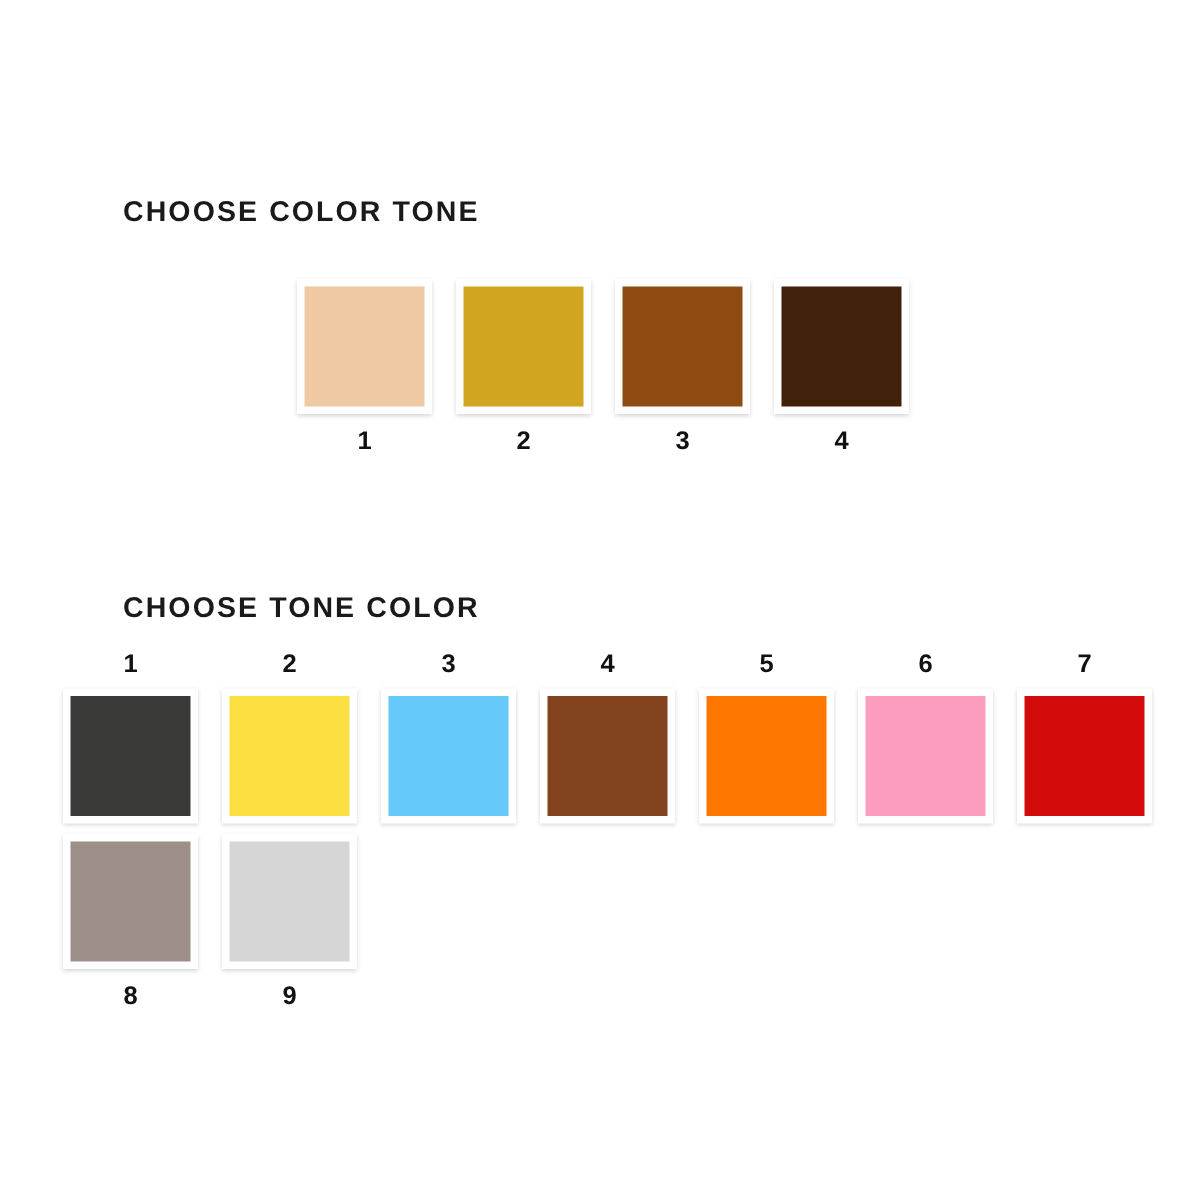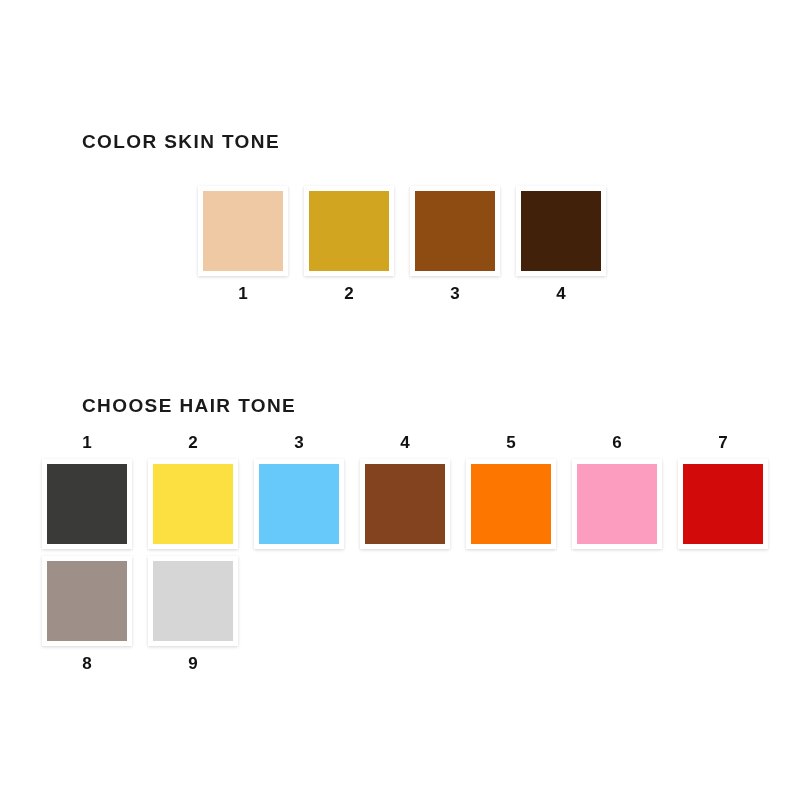--- a/index.html
+++ b/index.html
@@ -78,21 +78,21 @@
   
   #skin-row   { left: 198px; top: 186px; gap: 16px; }
   #hair-row-1 { left: 42px;  top: 434px; gap: 16px; }
   #hair-row-2 { left: 42px;  top: 556px; gap: 16px; }
 </style>
 </head>
 <body style="background-color: rgb(255, 255, 255);">
 
 <div class="page">
 
-  <div class="section-heading" id="skin-heading">COLOR SKIN TONE</div>
+  <div class="section-heading" id="skin-heading">CHOOSE COLOR TONE</div>
 
   <div class="swatch-row num-below" id="skin-row">
 
     <div class="swatch-cell num-below">
       <div class="swatch-frame">
         <div class="swatch-chip" style="background-color: rgb(239, 200, 164);"></div>
       </div>
       <div class="swatch-number">1</div>
     </div>
 
@@ -111,21 +111,21 @@
     </div>
 
     <div class="swatch-cell num-below">
       <div class="swatch-frame">
         <div class="swatch-chip" style="background-color: rgb(66, 33, 11);"></div>
       </div>
       <div class="swatch-number">4</div>
     </div>
   </div>
 
-  <div class="section-heading" id="hair-heading">CHOOSE HAIR TONE</div>
+  <div class="section-heading" id="hair-heading">CHOOSE TONE COLOR</div>
 
   <div class="swatch-row" id="hair-row-1">
 
     <div class="swatch-cell num-above">
       <div class="swatch-number">1</div>
       <div class="swatch-frame">
         <div class="swatch-chip" style="background-color: rgb(58, 58, 56);"></div>
       </div>
     </div>
 

